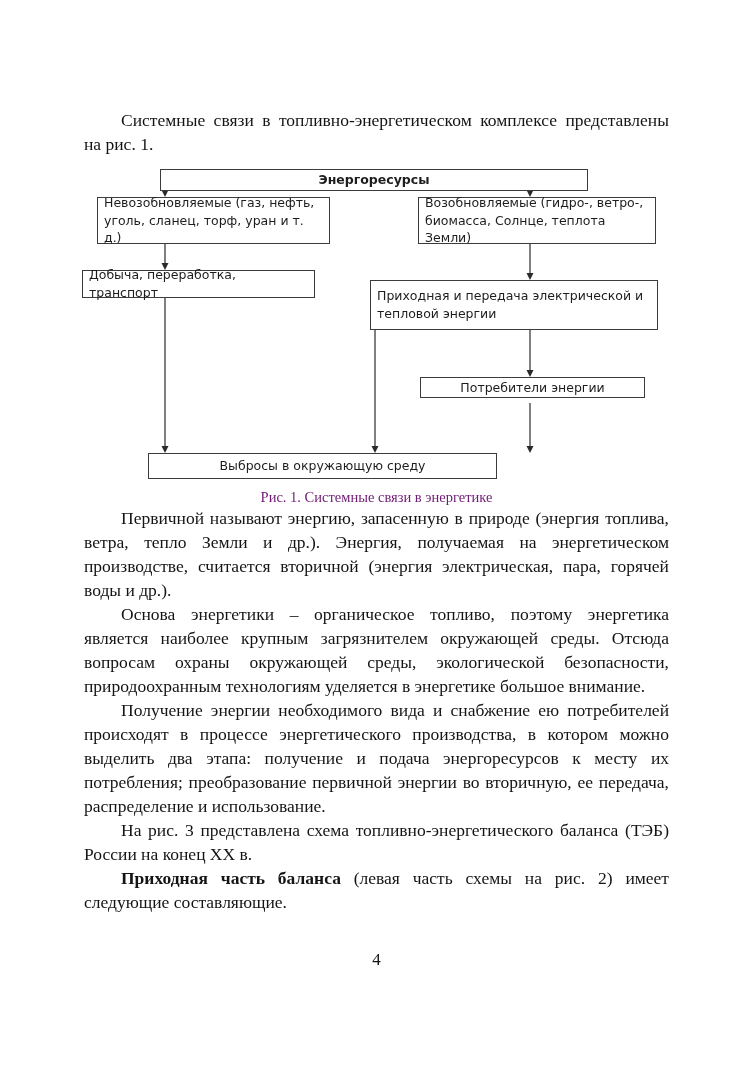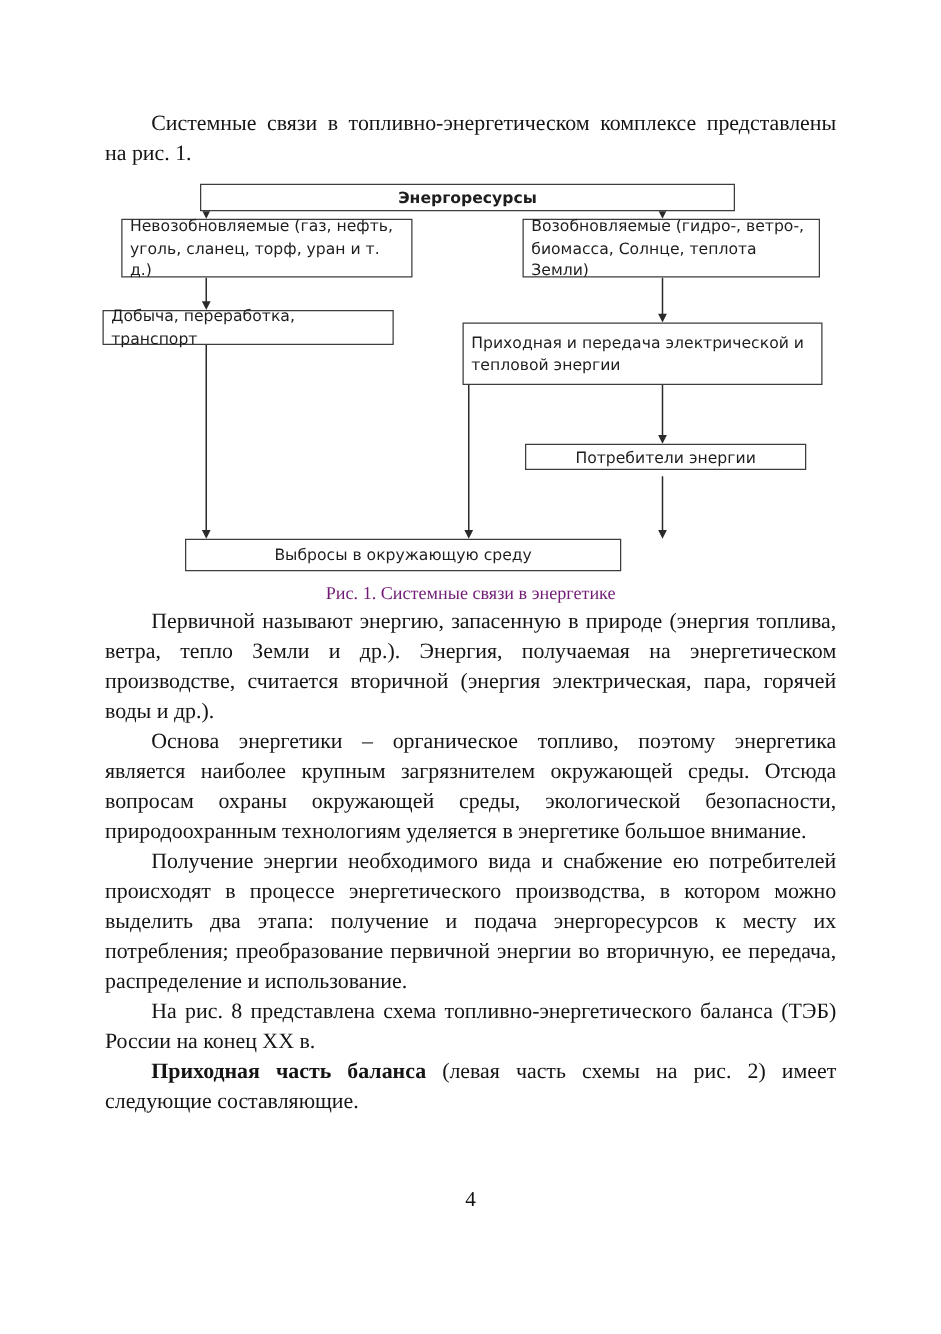--- a/index.html
+++ b/index.html
@@ -1,20 +1,20 @@
 <!DOCTYPE html>
 <html lang="ru"><head>
 <meta charset="utf-8">
 <style>
   * { margin:0; padding:0; box-sizing:border-box; }
   html,body { background:#ffffff; }
   .page {
     width:753px; height:1067px; position:relative; background:#ffffff;
     font-family:"Liberation Serif", serif; color:#111;
-    padding-top:86px; overflow:hidden;
+    padding-top:108px; overflow:hidden;
   }
   .body-text {
     margin:0 84px; font-size:17.5px; line-height:24px;
     text-align:justify; text-indent:37px; color:#141414;
   }
   .after-caption { }
 
   
   .diagram {
     position:relative; width:753px; height:313px; margin-top:11px;
@@ -90,18 +90,18 @@
     <div class="fbox b-generation center">Приходная и передача электрической и тепловой энергии</div>
     <div class="fbox b-consumers center">Потребители энергии</div>
     <div class="fbox b-emissions center">Выбросы в окружающую среду</div>
   </div>
 
   <p class="caption">Рис. 1. Системные связи в энергетике</p>
 
   <p class="body-text after-caption">Первичной называют энергию, запасенную в природе (энергия топлива, ветра, тепло Земли и др.). Энергия, получаемая на энергетическом производстве, считается вторичной (энергия электрическая, пара, горячей воды и др.).</p>
   <p class="body-text">Основа энергетики – органическое топливо, поэтому энергетика является наиболее крупным загрязнителем окружающей среды. Отсюда вопросам охраны окружающей среды, экологической безопасности, природоохранным технологиям уделяется в энергетике большое внимание.</p>
   <p class="body-text">Получение энергии необходимого вида и снабжение ею потребителей происходят в процессе энергетического производства, в котором можно выделить два этапа: получение и подача энергоресурсов к месту их потребления; преобразование первичной энергии во вторичную, ее передача, распределение и использование.</p>
-  <p class="body-text">На рис. 8 представлена схема топливно-энергетического баланса (ТЭБ) России на конец XX в.</p>
+  <p class="body-text">На рис. 3 представлена схема топливно-энергетического баланса (ТЭБ) России на конец XX в.</p>
   <p class="body-text"><b>Приходная часть баланса</b><span> (левая часть схемы на рис. 2) имеет следующие составляющие.</span></p>
 
   <div class="page-number">4</div>
 
 </div>
 
 </body></html>

